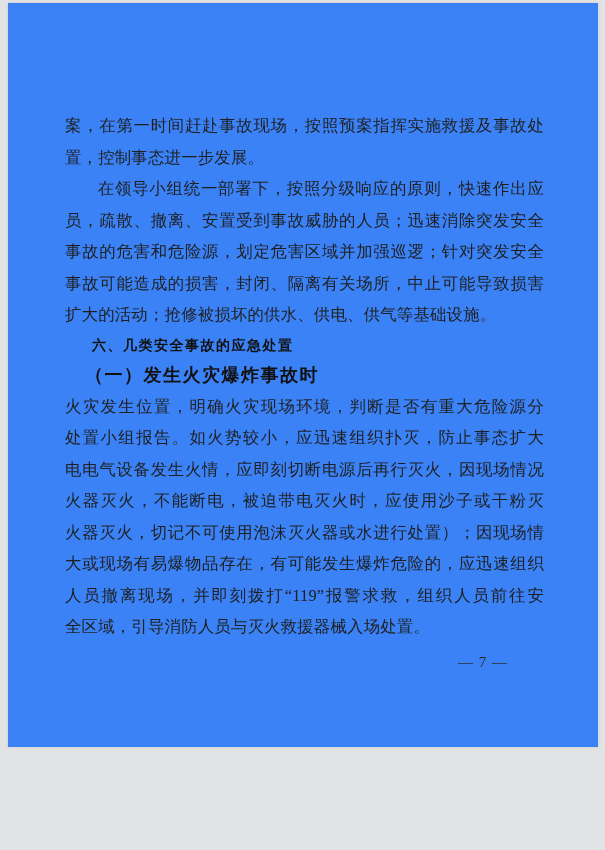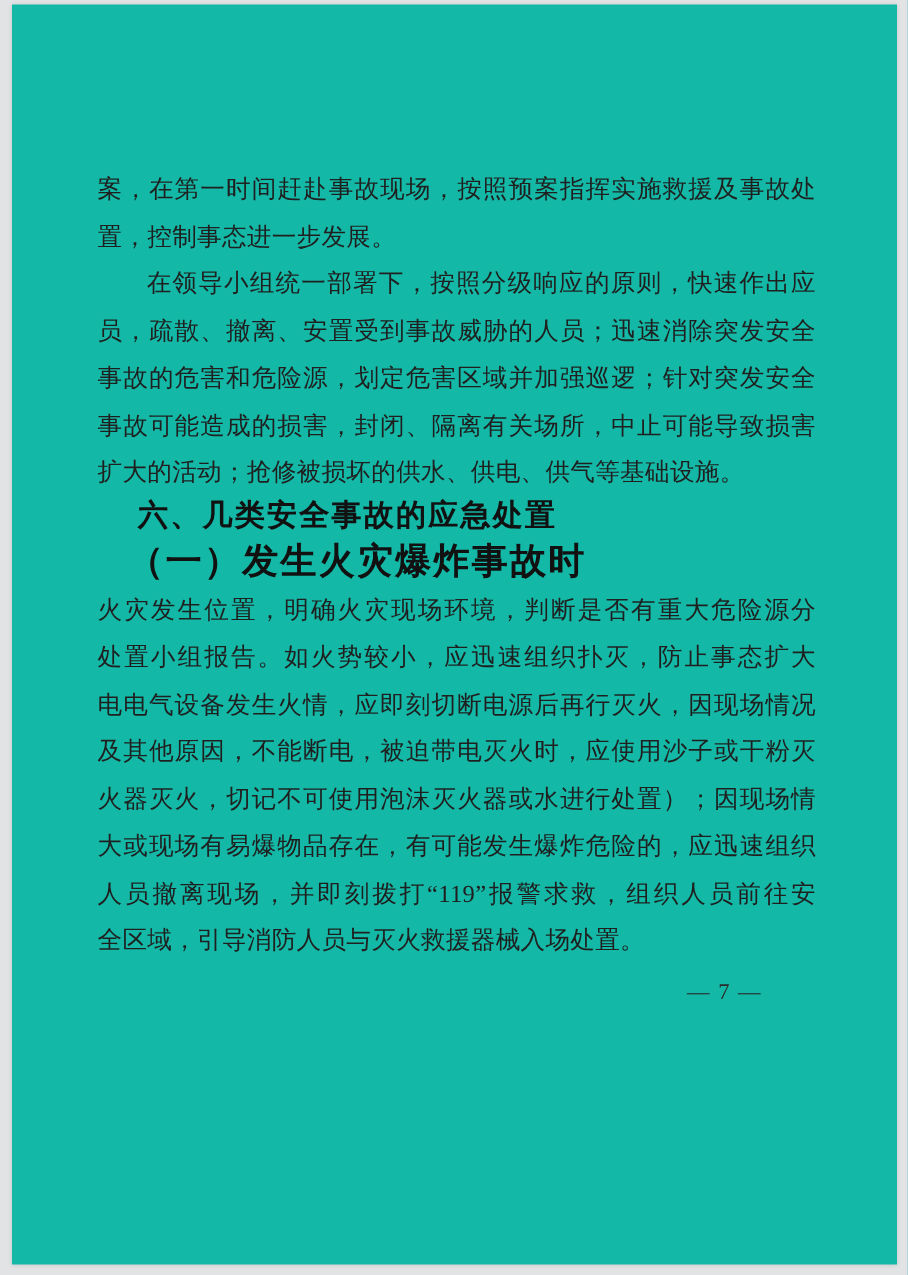--- a/index.html
+++ b/index.html
@@ -9,22 +9,22 @@
     height: 850px;
     background: #e2e3e5;
     overflow: hidden;
     font-family: "Liberation Serif", serif;
   }
   .paper {
     position: absolute;
     left: 8px;
     top: 3px;
     width: 590px;
-    height: 840px;
-    background: #14b8a6;
+    height: 744px;
+    background: #3b82f6;
     box-shadow: 0 0 3px rgba(0,0,0,0.12);
   }
   .content {
     position: absolute;
     left: 57px;
     top: 107px;
     width: 479px;
     color: #1f1f1f;
   }
   .ln {
@@ -42,31 +42,31 @@
     text-justify: inter-character;
     overflow: hidden;
     height: 31.5px;
   }
   .ind {
     text-indent: 2em;
   }
   .h1 {
     height: 29px;
     line-height: 29px;
-    font-size: 20px;
+    font-size: 14px;
     font-weight: bold;
     letter-spacing: 1.5px;
     padding-left: 27px;
-    font-family: Liberation Mono, monospace;
+    font-family: Liberation Serif, serif;
     color: #111;
   }
   .h2 {
     height: 31px;
     line-height: 31px;
-    font-size: 24px;
+    font-size: 18px;
     font-weight: bold;
     letter-spacing: 1.5px;
     padding-left: 20px;
     font-family: "Liberation Serif", serif;
     color: #111;
   }
   .footer {
     margin-top: 9px;
     height: 20px;
     line-height: 20px;
@@ -91,21 +91,21 @@
     <div class="ln jst">事故的危害和危险源，划定危害区域并加强巡逻；针对突发安全</div>
     <div class="ln jst">事故可能造成的损害，封闭、隔离有关场所，中止可能导致损害</div>
     <div class="ln">扩大的活动；抢修被损坏的供水、供电、供气等基础设施。</div>
 
     <div class="h1">六、几类安全事故的应急处置</div>
     <div class="h2">（一）发生火灾爆炸事故时</div>
 
     <div class="ln jst">火灾发生位置，明确火灾现场环境，判断是否有重大危险源分布，</div>
     <div class="ln jst">处置小组报告。如火势较小，应迅速组织扑灭，防止事态扩大（带</div>
     <div class="ln jst">电电气设备发生火情，应即刻切断电源后再行灭火，因现场情况</div>
-    <div class="ln jst">及其他原因，不能断电，被迫带电灭火时，应使用沙子或干粉灭</div>
+    <div class="ln jst">火器灭火，不能断电，被迫带电灭火时，应使用沙子或干粉灭</div>
     <div class="ln jst">火器灭火，切记不可使用泡沫灭火器或水进行处置）；因现场情况</div>
     <div class="ln jst">大或现场有易爆物品存在，有可能发生爆炸危险的，应迅速组织</div>
     <div class="ln jst">人员撤离现场，并即刻拨打“119”报警求救，组织人员前往安</div>
     <div class="ln">全区域，引导消防人员与灭火救援器械入场处置。</div>
 
     <div class="footer">— 7 —</div>
   </div>
 </div>
 
 </body></html>

